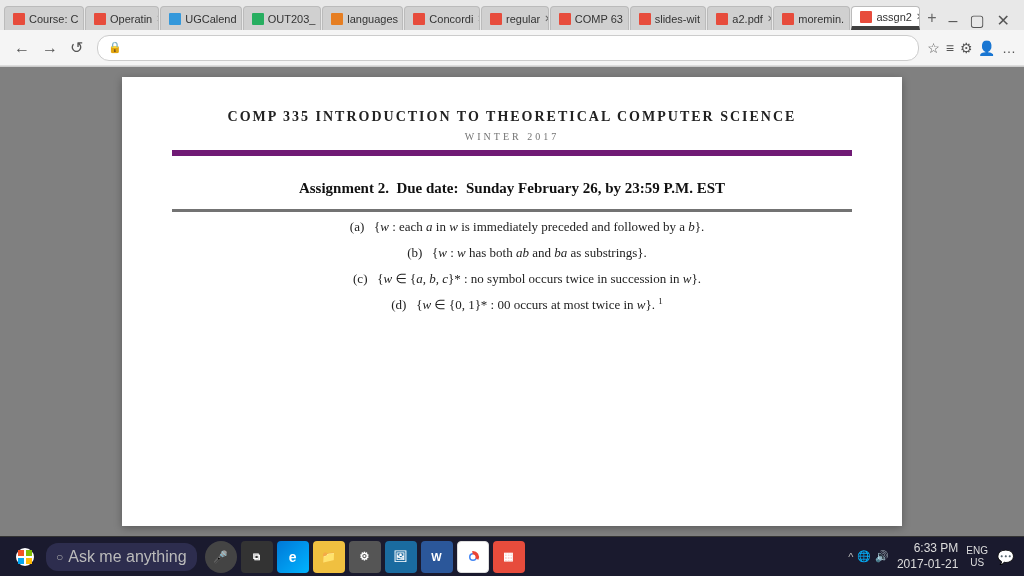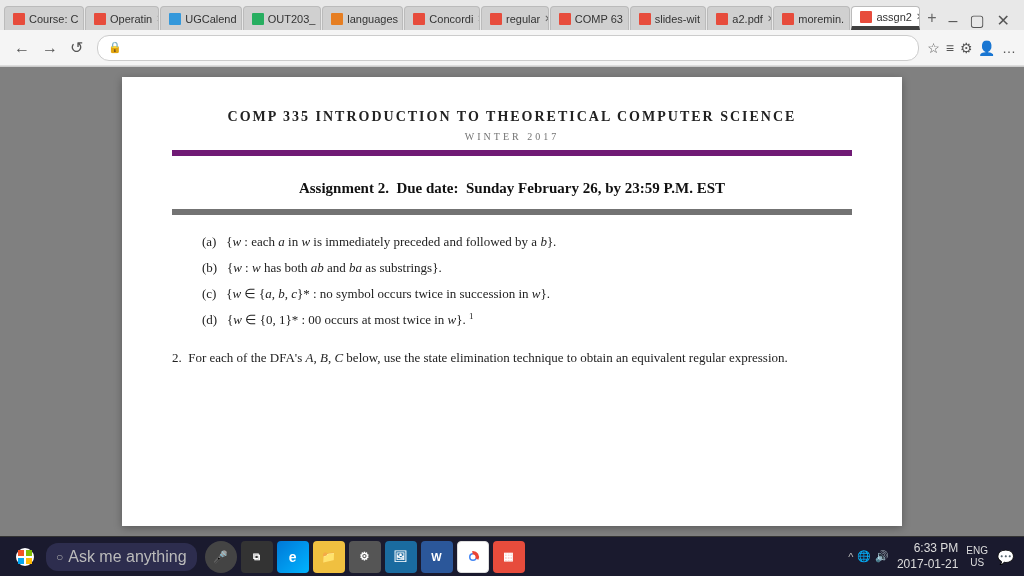--- a/index.html
+++ b/index.html
@@ -30,27 +30,27 @@
     .nav-extra-btn { background: none; border: none; font-size: 14px; color: #555; cursor: pointer; }
 
     
     .pdf-area { flex: 1; background: #808080; overflow-y: auto; display: flex; justify-content: center; padding: 10px 0; }
     .pdf-page { background: #fff; width: 780px; min-height: 440px; padding: 30px 50px; box-shadow: 0 2px 8px rgba(0,0,0,0.3); }
 
     .pdf-header { text-align: center; border-bottom: 6px solid #701a75; padding-bottom: 8px; margin-bottom: 12px; }
     .pdf-title { font-family: 'Times New Roman', Times, serif; font-size: 14px; font-weight: bold; letter-spacing: 2px; text-transform: uppercase; color: #222; line-height: 1.4; }
     .pdf-subtitle { font-family: 'Times New Roman', Times, serif; font-size: 10px; font-weight: normal; letter-spacing: 3px; text-transform: uppercase; color: #737373; margin-top: 4px; }
 
-    .pdf-assignment { border-bottom: 6px solid #737373; padding: 12px 0; margin-bottom: 16px; }
+    .pdf-assignment { border-bottom: 3px solid #737373; padding: 12px 0; margin-bottom: 4px; }
     .pdf-assignment-text { font-family: 'Times New Roman', Times, serif; font-size: 15px; font-weight: bold; text-align: center; color: #111; }
 
     .pdf-body { font-family: 'Times New Roman', Times, serif; font-size: 13px; color: #222; line-height: 1.7; }
     .question { margin-bottom: 16px; }
     .question-num { margin-bottom: 6px; }
-    .subquestion { padding-left: 30px; margin-bottom: 4px; }
+    .subquestion { padding-left: 30px; margin-bottom: 4px; text-align: center; }
     .math { font-style: italic; }
     sup { font-size: 9px; }
 
     
     .taskbar { height: 40px; background: #1a1a2e; display: flex; align-items: center; padding: 0 8px; flex-shrink: 0; border-top: 1px solid #333; }
     .taskbar-start { display: flex; align-items: center; gap: 4px; background: none; border: none; cursor: pointer; color: #fff; font-size: 12px; padding: 4px 8px; }
     .taskbar-start-icon { width: 18px; height: 18px; border-radius: 50%; background: #fff; display: flex; align-items: center; justify-content: center; }
     .taskbar-search { display: flex; align-items: center; background: #2d2d4e; border-radius: 12px; padding: 3px 10px; margin-left: 4px; height: 28px; }
     .taskbar-search-icon { color: #aaa; font-size: 12px; margin-right: 5px; }
     .taskbar-search-text { color: #bbb; font-size: 16px; }
@@ -188,25 +188,20 @@
           (b)&nbsp;&nbsp;&nbsp;{<span class="math">w</span> : <span class="math">w</span> has both <span class="math">ab</span> and <span class="math">ba</span> as substrings}.
         </div>
         <div class="subquestion">
           (c)&nbsp;&nbsp;&nbsp;{<span class="math">w</span> ∈ {<span class="math">a</span>, <span class="math">b</span>, <span class="math">c</span>}* : no symbol occurs twice in succession in <span class="math">w</span>}.
         </div>
         <div class="subquestion">
           (d)&nbsp;&nbsp;&nbsp;{<span class="math">w</span> ∈ {0, 1}* : 00 occurs at most twice in <span class="math">w</span>}. <sup>1</sup>
         </div>
       </div>
 
-      <div class="question">
-        <div class="question-num">
-          2.&nbsp;&nbsp;For each of the DFA's <span class="math">A</span>, <span class="math">B</span>, <span class="math">C</span> below, use the state elimination technique to obtain an equiv­alent regular expression.
-        </div>
-      </div>
 
     </div>
   </div>
 </div>
 
 <div class="taskbar">
   <button class="taskbar-start">
     <div class="taskbar-start-icon">
       <svg width="14" height="14" viewBox="0 0 14 14">
         <rect x="0" y="0" width="6" height="6" fill="#f35325"></rect>

